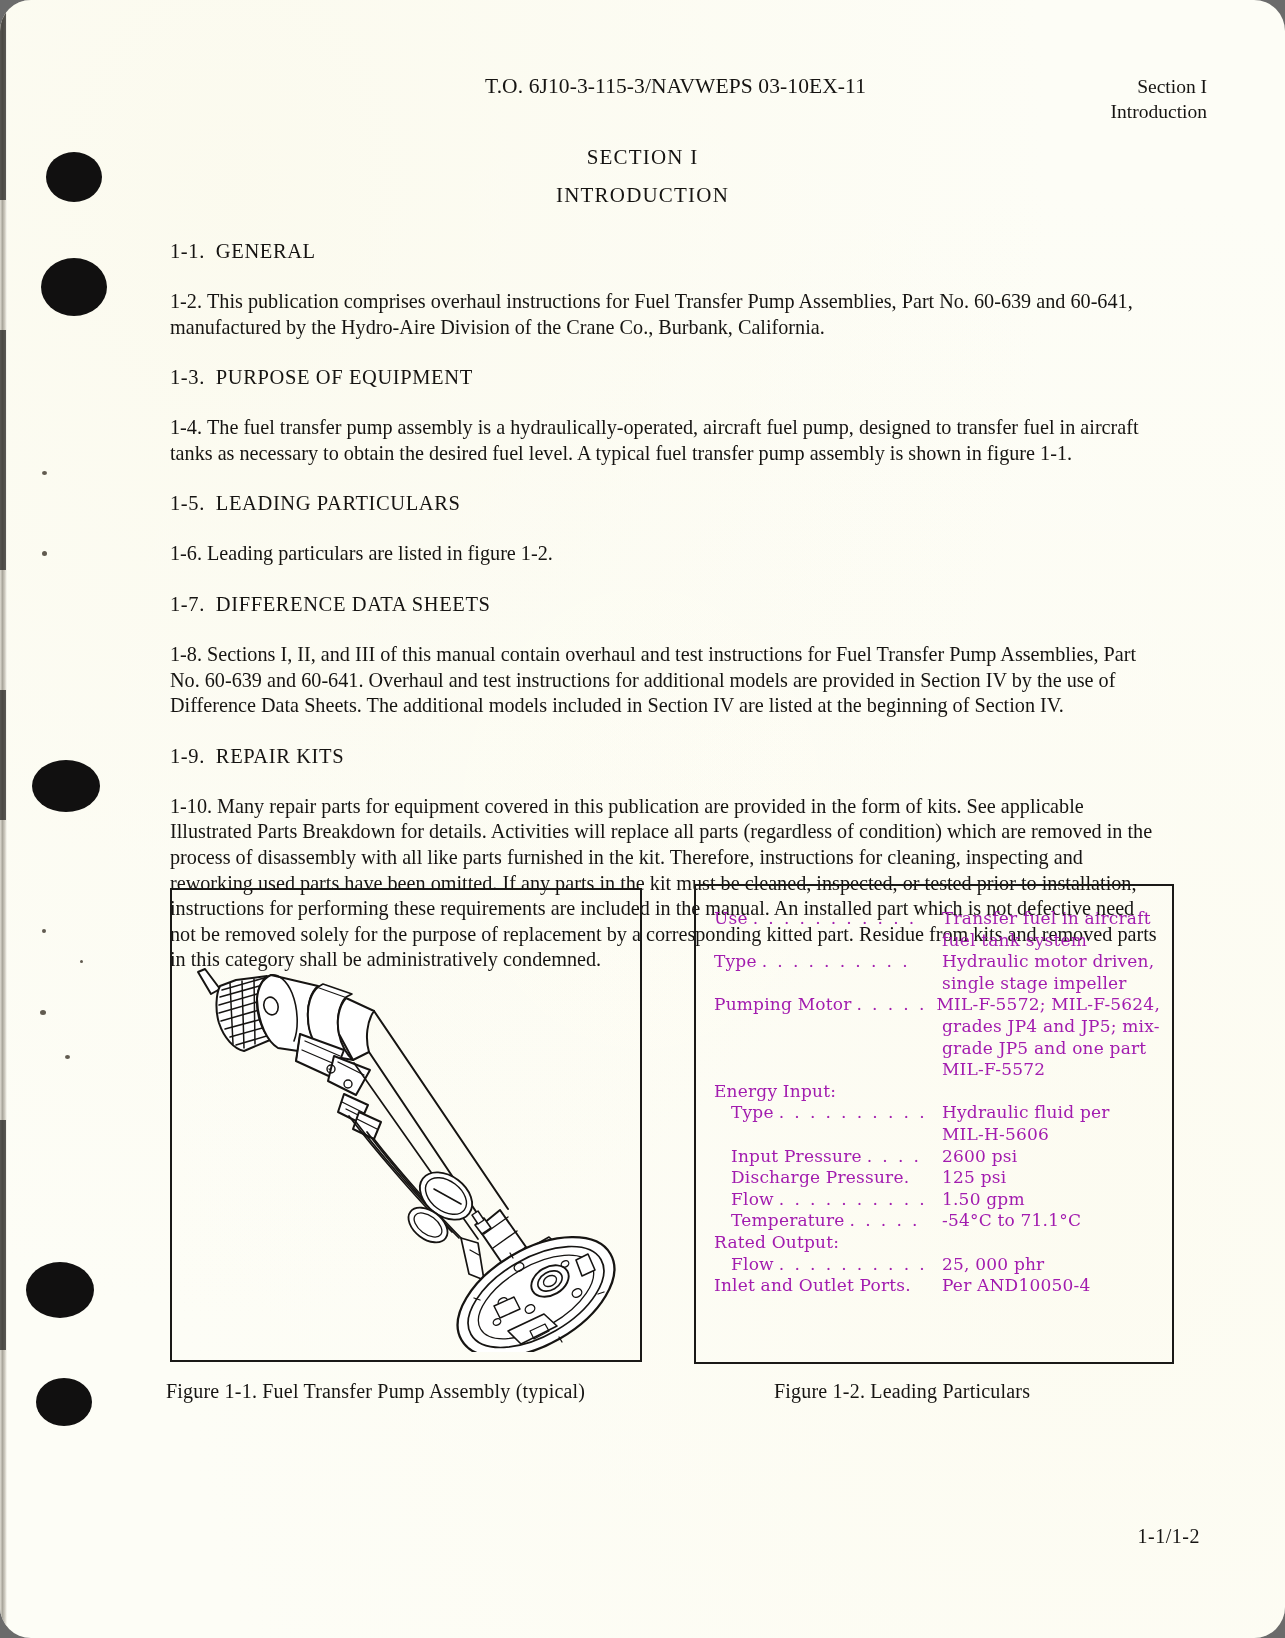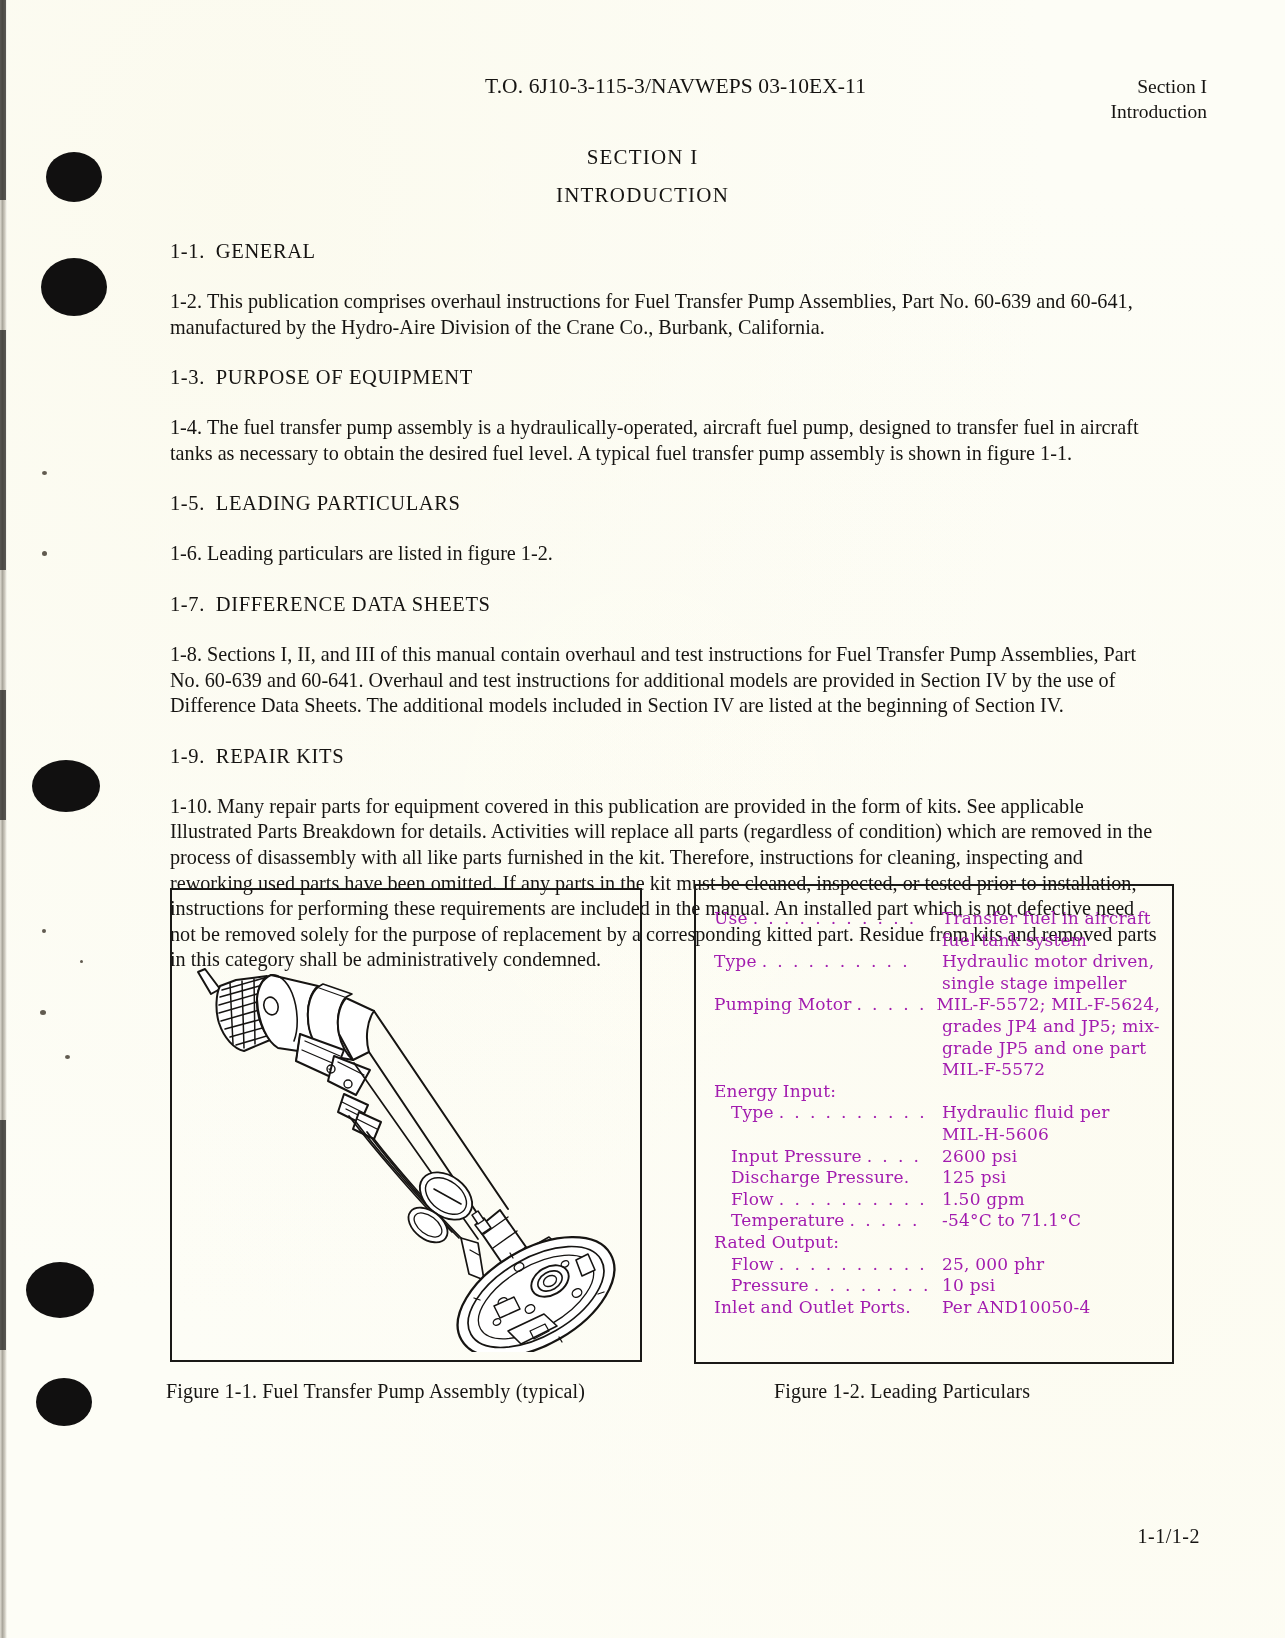--- a/index.html
+++ b/index.html
@@ -10,20 +10,21 @@
   }
   .page {
     position: relative;
     width: 1285px;
     height: 1638px;
     margin: 0 auto;
     background: #fdfdf6;
     overflow: hidden;
     font-family: "Liberation Serif", "DejaVu Serif", serif;
     color: #161412;
+    border-radius: 31px;
   }
   
   .scan-edge {
     position: absolute;
     left: 0; top: 0;
     width: 7px; height: 100%;
     background: linear-gradient(to right,
       #d9d6cc 0%, #9b978c 35%, #c9c5ba 70%, #fdfdf6 100%);
     opacity: .85;
   }
@@ -452,26 +453,20 @@
             <span class="lp-value">-54°C to 71.1°C</span>
           </div>
           <div class="lp-grouphead">Rated Output:</div>
           <div class="lp-row">
             <span class="lp-label lp-indent">Flow</span>
             <span class="lp-dots">. . . . . . . . . .</span>
             <span class="lp-spacer"></span>
             <span class="lp-value">25, 000 phr</span>
           </div>
           <div class="lp-row">
-            <span class="lp-label lp-indent">Pressure</span>
-            <span class="lp-dots">. . . . . . . .</span>
-            <span class="lp-spacer"></span>
-            <span class="lp-value">10 psi</span>
-          </div>
-          <div class="lp-row">
             <span class="lp-label">Inlet and Outlet Ports.</span>
             <span class="lp-dots"></span>
             <span class="lp-spacer"></span>
             <span class="lp-value">Per AND10050-4</span>
           </div>
         </div>
     </div>
 
     <div class="fig-cap" id="figCapRight">Figure 1-2.  Leading Particulars</div>
   </div>

